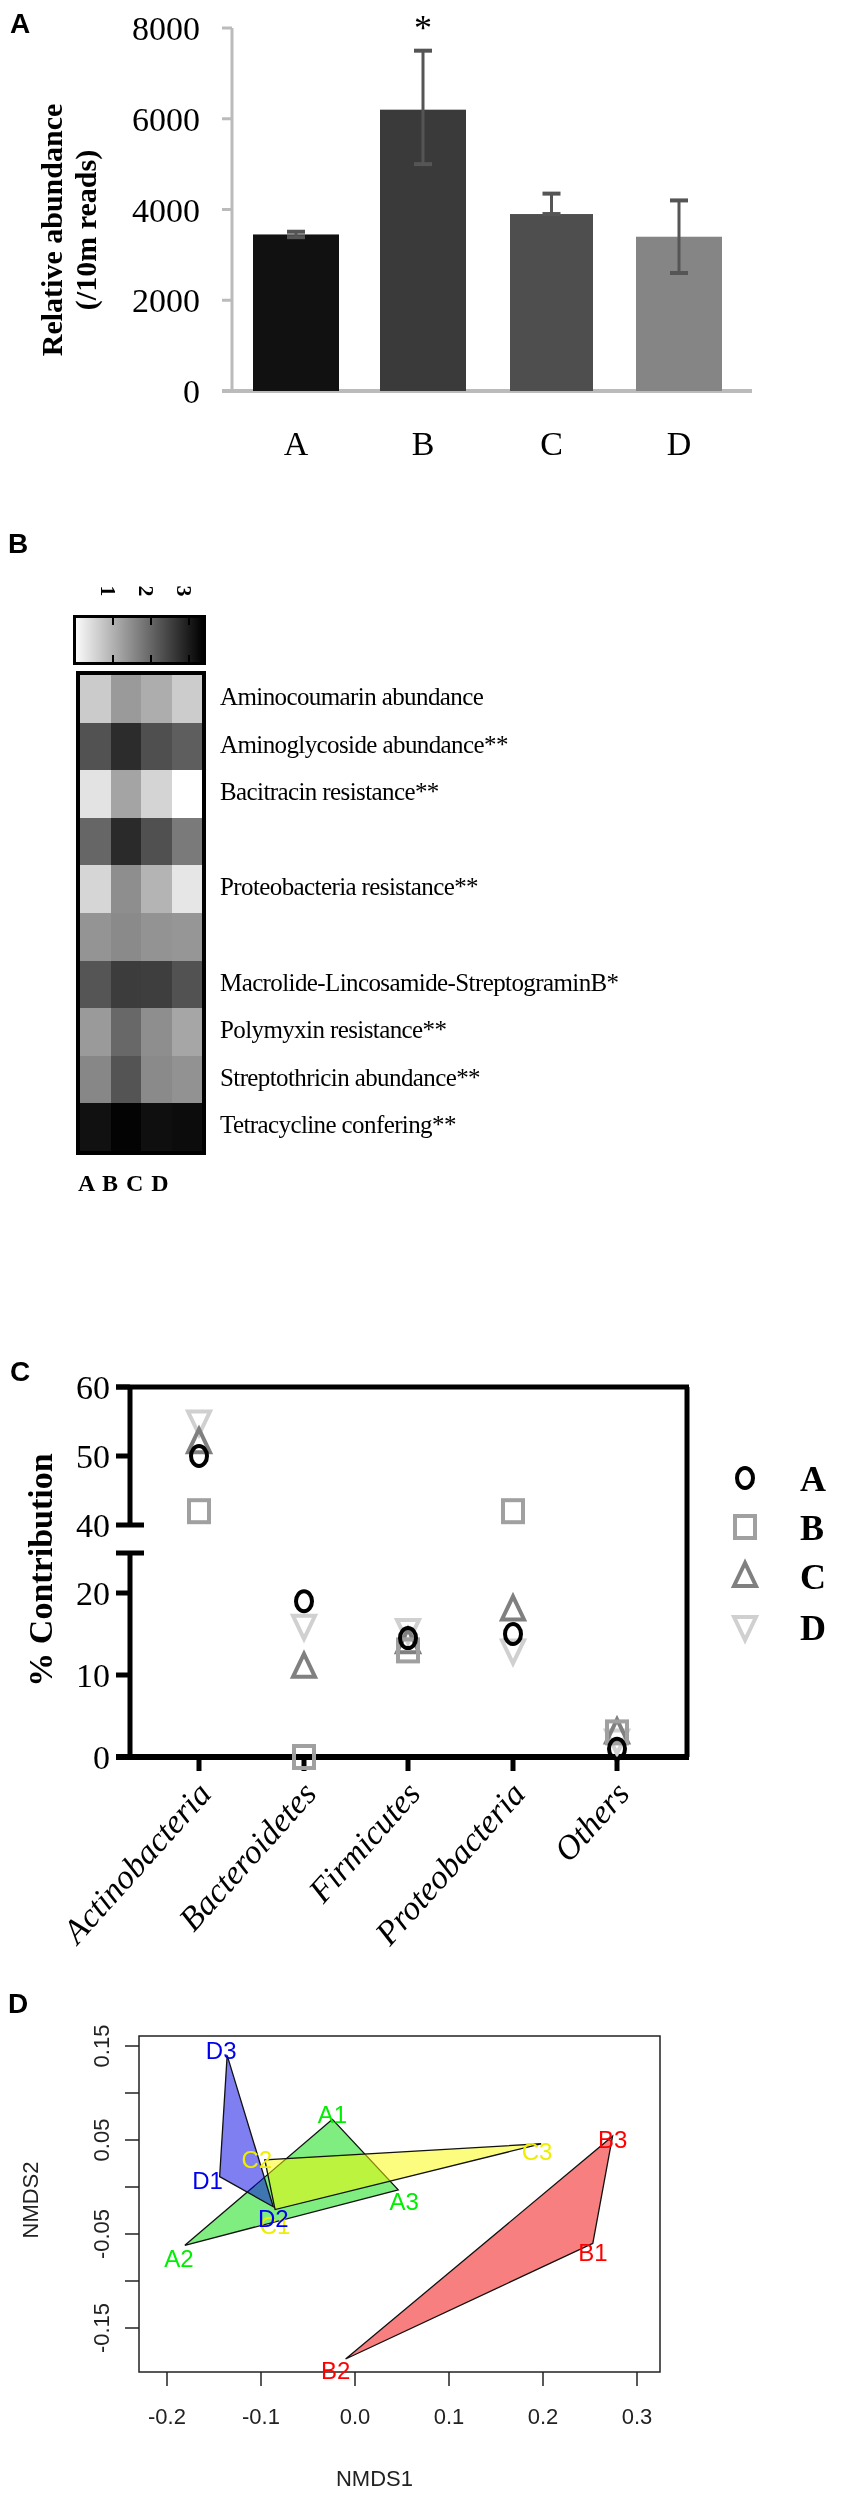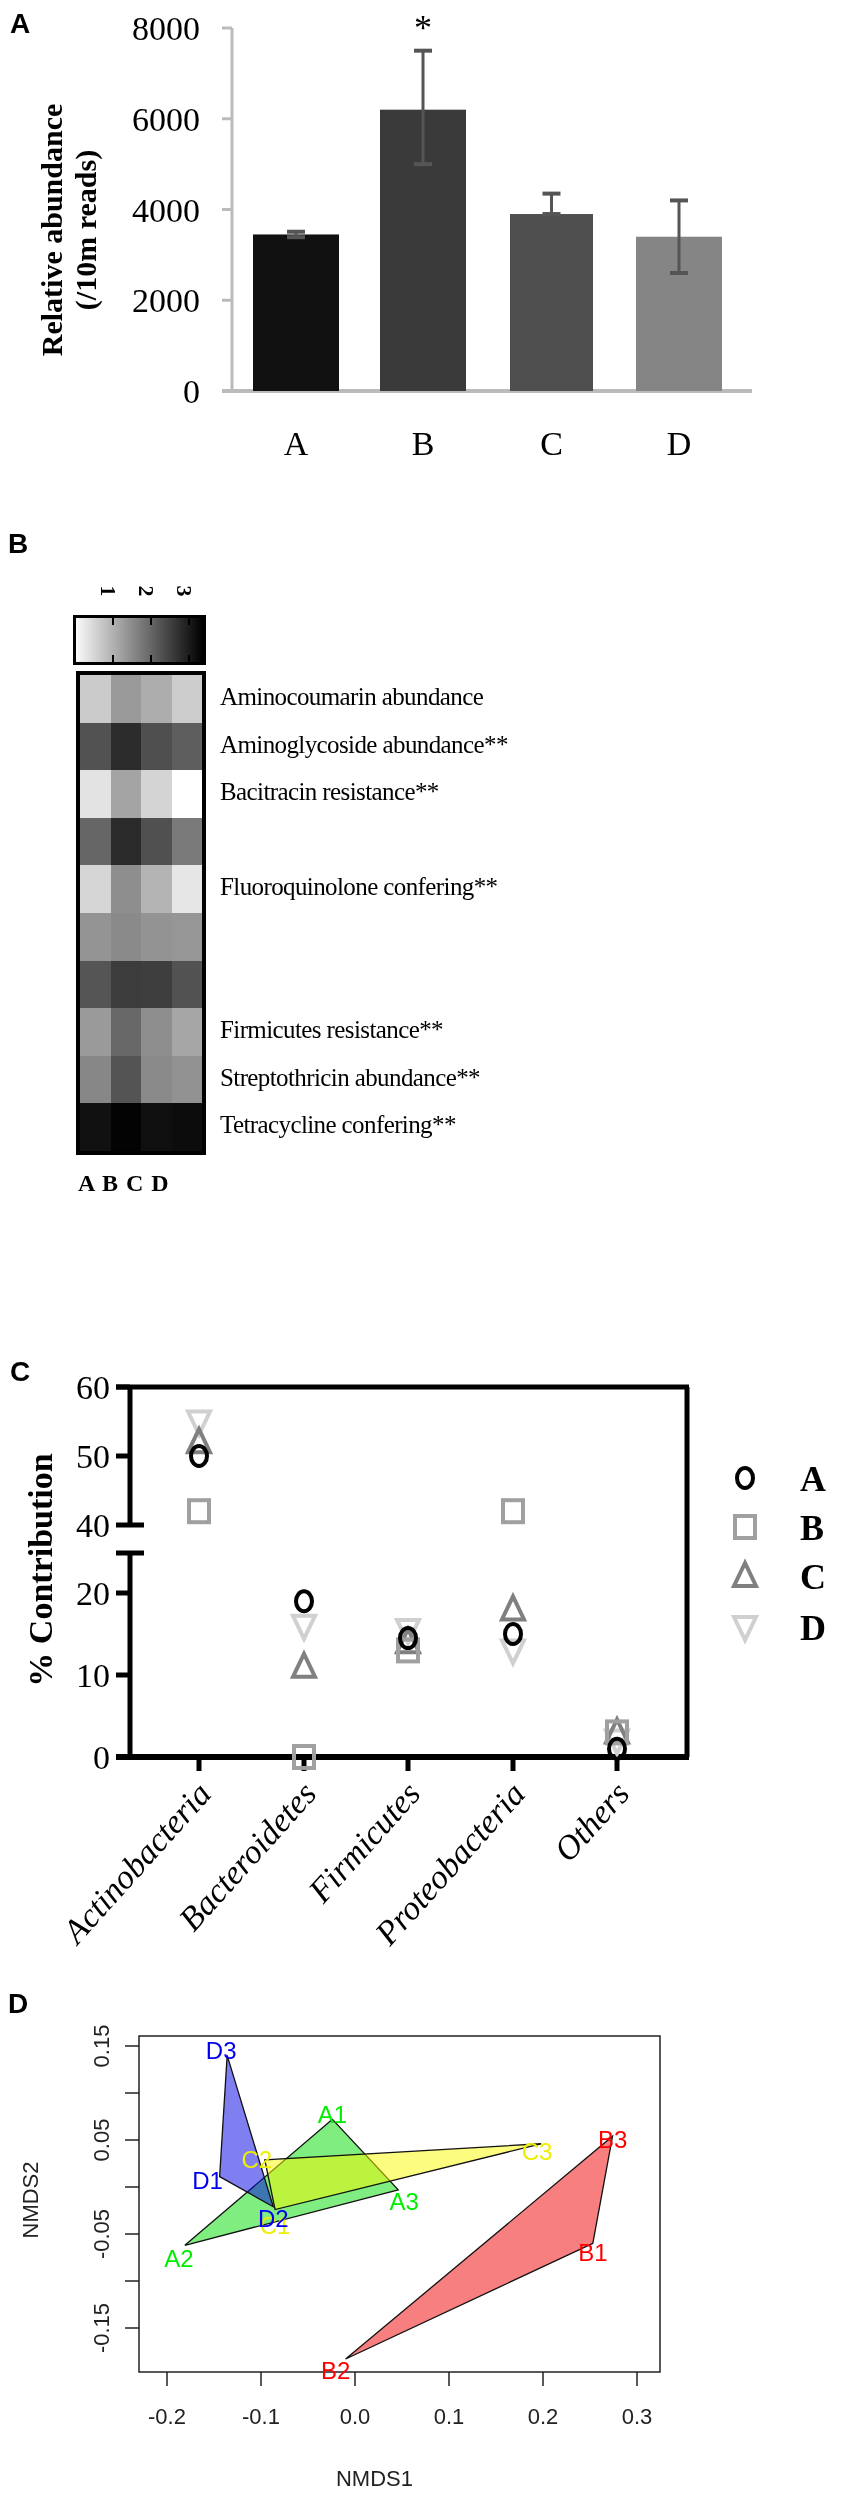--- a/index.html
+++ b/index.html
@@ -105,22 +105,23 @@
       <div style="height: 47.6px; background: rgb(138, 138, 138);"></div>
       <div style="height: 47.6px; background: rgb(146, 146, 146);"></div>
       <div style="height: 47.6px; background: rgb(17, 17, 17);"></div>
       <div style="height: 47.6px; background: rgb(3, 3, 3);"></div>
       <div style="height: 47.6px; background: rgb(15, 15, 15);"></div>
       <div style="height: 47.6px; background: rgb(12, 12, 12);"></div>
     </div>
     <div style="position: absolute; left: 220px; top: 163px; font: 25px &quot;Liberation Serif&quot;, serif; letter-spacing: -0.6px; white-space: nowrap; color: rgb(0, 0, 0);">Aminocoumarin abundance</div>
     <div style="position: absolute; left: 220px; top: 210.6px; font: 25px &quot;Liberation Serif&quot;, serif; letter-spacing: -0.6px; white-space: nowrap; color: rgb(0, 0, 0);">Aminoglycoside abundance**</div>
     <div style="position: absolute; left: 220px; top: 258.2px; font: 25px &quot;Liberation Serif&quot;, serif; letter-spacing: -0.6px; white-space: nowrap; color: rgb(0, 0, 0);">Bacitracin resistance**</div>
-    <div style="position: absolute; left: 220px; top: 353.4px; font: 25px &quot;Liberation Serif&quot;, serif; letter-spacing: -0.6px; white-space: nowrap; color: rgb(0, 0, 0);">Fluoroquinolone confering**</div>
-    <div style="position: absolute; left: 220px; top: 496.2px; font: 25px &quot;Liberation Serif&quot;, serif; letter-spacing: -0.6px; white-space: nowrap; color: rgb(0, 0, 0);">Firmicutes resistance**</div>
+    <div style="position: absolute; left: 220px; top: 353.4px; font: 25px &quot;Liberation Serif&quot;, serif; letter-spacing: -0.6px; white-space: nowrap; color: rgb(0, 0, 0);">Proteobacteria resistance**</div>
+    <div style="position: absolute; left: 220px; top: 448.6px; font: 25px &quot;Liberation Serif&quot;, serif; letter-spacing: -0.6px; white-space: nowrap; color: rgb(0, 0, 0);">Macrolide-Lincosamide-StreptograminB*</div>
+    <div style="position: absolute; left: 220px; top: 496.2px; font: 25px &quot;Liberation Serif&quot;, serif; letter-spacing: -0.6px; white-space: nowrap; color: rgb(0, 0, 0);">Polymyxin resistance**</div>
     <div style="position: absolute; left: 220px; top: 543.8px; font: 25px &quot;Liberation Serif&quot;, serif; letter-spacing: -0.6px; white-space: nowrap; color: rgb(0, 0, 0);">Streptothricin abundance**</div>
     <div style="position: absolute; left: 220px; top: 591.4px; font: 25px &quot;Liberation Serif&quot;, serif; letter-spacing: -0.6px; white-space: nowrap; color: rgb(0, 0, 0);">Tetracycline confering**</div>
     <div style="position: absolute; left: 78px; top: 650px; font: bold 24px &quot;Liberation Serif&quot;, serif; letter-spacing: 1px; white-space: nowrap;">A B C D</div>
   </div>
 
 <svg id="chartC" width="842" height="660" style="top:1340px">
     <line x1="116" y1="47" x2="689" y2="47" stroke="#000" stroke-width="5"></line>
     <line x1="687" y1="47" x2="687" y2="417" stroke="#000" stroke-width="5"></line>
     <line x1="116" y1="417" x2="689" y2="417" stroke="#000" stroke-width="6"></line>
     <line x1="130" y1="47" x2="130" y2="185" stroke="#000" stroke-width="5"></line>

